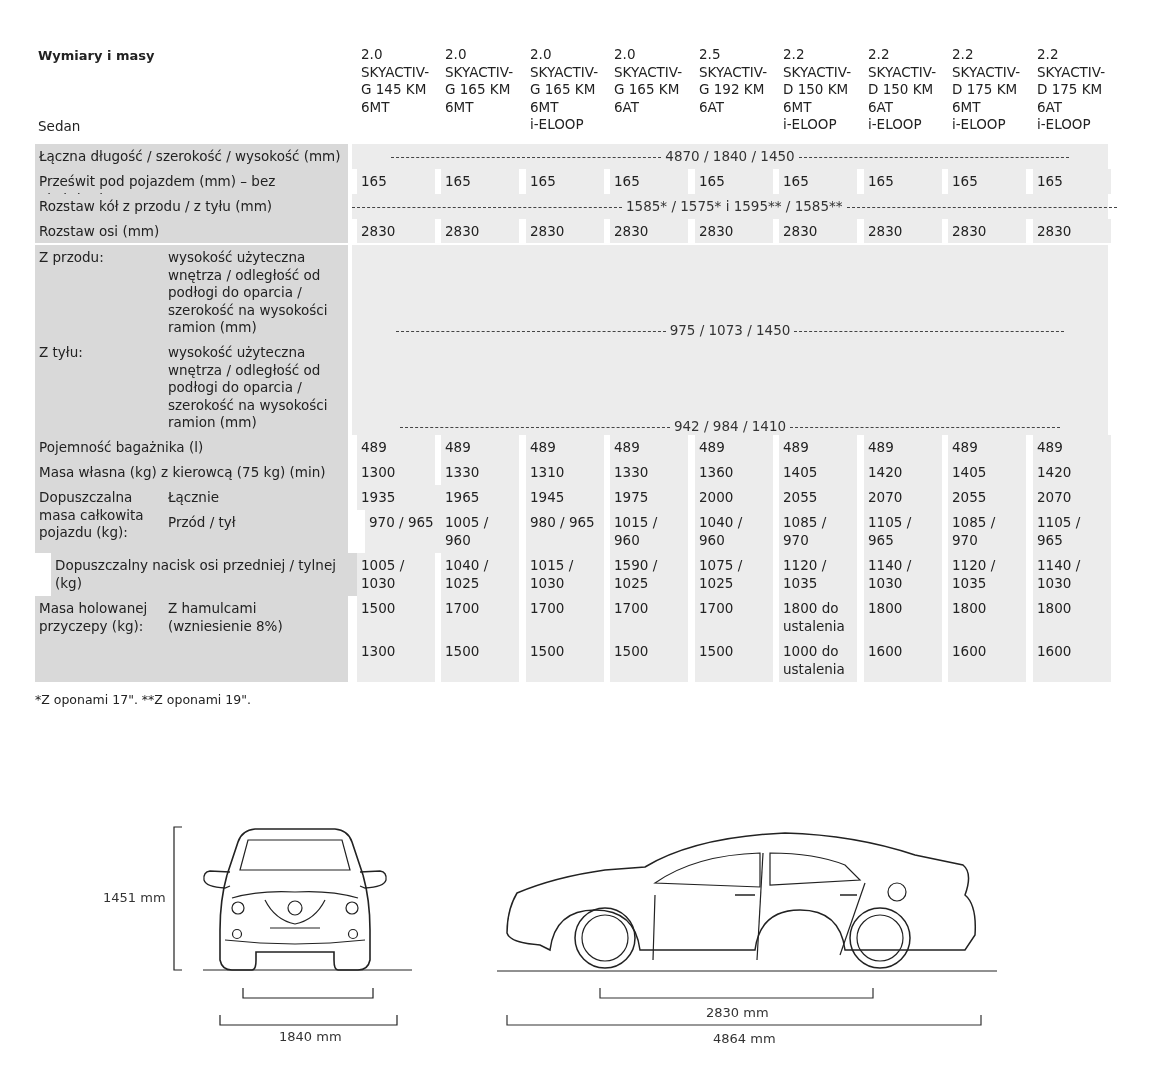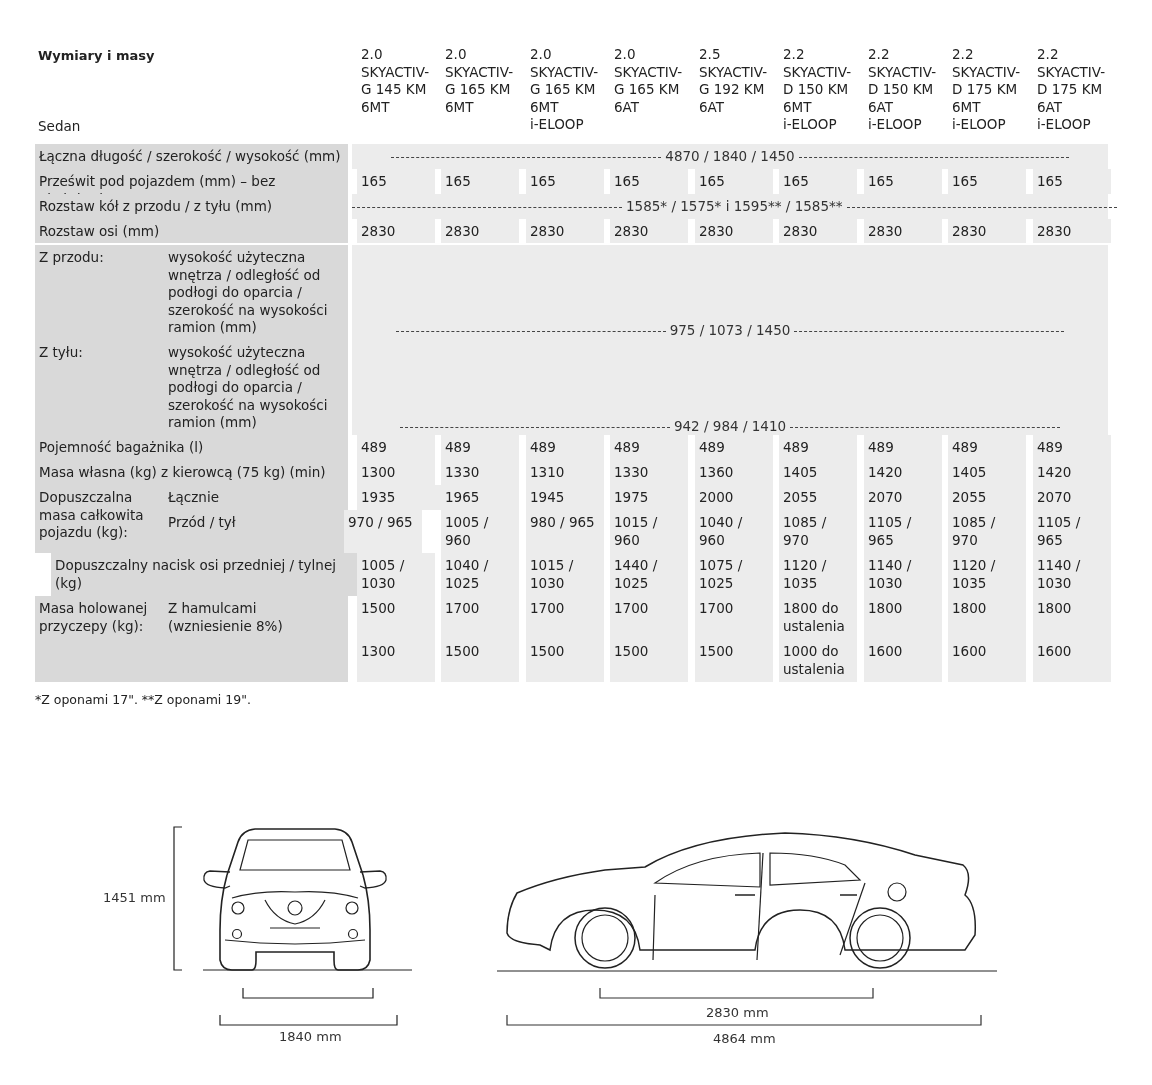--- a/index.html
+++ b/index.html
@@ -245,21 +245,21 @@
     </div>
     <div class="cell" style="top: 341px; height: 25px; left: 829px; width: 78px;">
       <div class="v">2070</div>
     </div>
     <div class="cell" style="top: 341px; height: 25px; left: 913px; width: 78px;">
       <div class="v">2055</div>
     </div>
     <div class="cell" style="top: 341px; height: 25px; left: 998px; width: 78px;">
       <div class="v">2070</div>
     </div>
-    <div class="cell" style="top: 366px; height: 43px; left: 309px; width: 78px;">
+    <div class="cell" style="top: 366px; height: 43px; left: 330px; width: 78px;">
       <div class="v">970 / 965</div>
     </div>
     <div class="cell" style="top: 366px; height: 43px; left: 406px; width: 78px;">
       <div class="v">1005 /
 960</div>
     </div>
     <div class="cell" style="top: 366px; height: 43px; left: 491px; width: 78px;">
       <div class="v">980 / 965</div>
     </div>
     <div class="cell" style="top: 366px; height: 43px; left: 575px; width: 78px;">
@@ -295,21 +295,21 @@
     </div>
     <div class="cell" style="top: 409px; height: 43px; left: 406px; width: 78px;">
       <div class="v">1040 /
 1025</div>
     </div>
     <div class="cell" style="top: 409px; height: 43px; left: 491px; width: 78px;">
       <div class="v">1015 /
 1030</div>
     </div>
     <div class="cell" style="top: 409px; height: 43px; left: 575px; width: 78px;">
-      <div class="v">1440 /
+      <div class="v">1590 /
 1025</div>
     </div>
     <div class="cell" style="top: 409px; height: 43px; left: 660px; width: 78px;">
       <div class="v">1075 /
 1025</div>
     </div>
     <div class="cell" style="top: 409px; height: 43px; left: 744px; width: 78px;">
       <div class="v">1120 /
 1035</div>
     </div>

